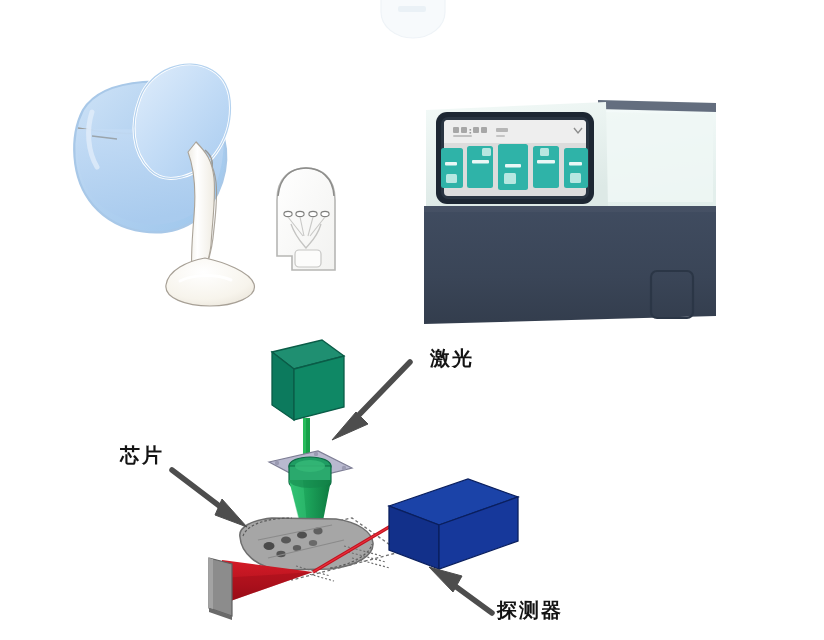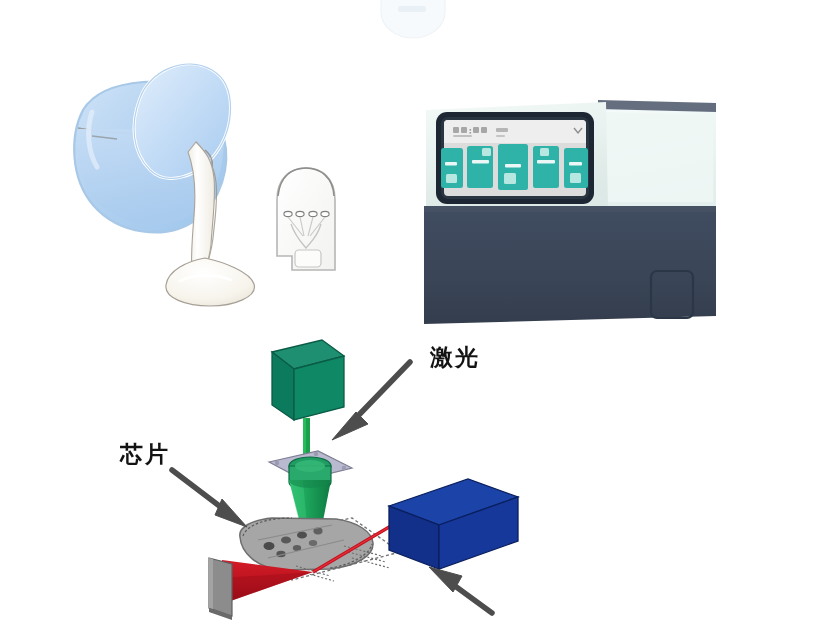--- a/index.html
+++ b/index.html
@@ -14,23 +14,23 @@
     position: relative;
     width: 824px;
     height: 640px;
     background: #ffffff;
     overflow: hidden;
   }
   .abs { position: absolute; }
 
   
   .cn-label {
-    font-family: Liberation Mono, monospace;
+    font-family: Liberation Sans, sans-serif;
     font-weight: 700;
-    font-size: 23px;
+    font-size: 20px;
     color: #131313;
     letter-spacing: 2px;
     white-space: nowrap;
     line-height: 1;
   }
   #label-laser   { left: 430px; top: 348px; }
   #label-chip    { left: 120px; top: 445px; }
   #label-detect  { left: 497px; top: 600px; }
 
   
@@ -371,14 +371,15 @@
 
       <g>
         <path d="M492,613 L455,586" stroke-width="5.5" stroke-linecap="round" fill="none"></path>
         <path d="M429,567 L462,576 L453,592 Z" stroke-width="1"></path>
       </g>
     </g>
   </svg>
 
   <div class="abs cn-label" id="label-laser">激光</div>
   <div class="abs cn-label" id="label-chip">芯片</div>
+  <div class="abs cn-label" id="label-detect">探测器</div>
 
 </div>
 
 </body></html>

